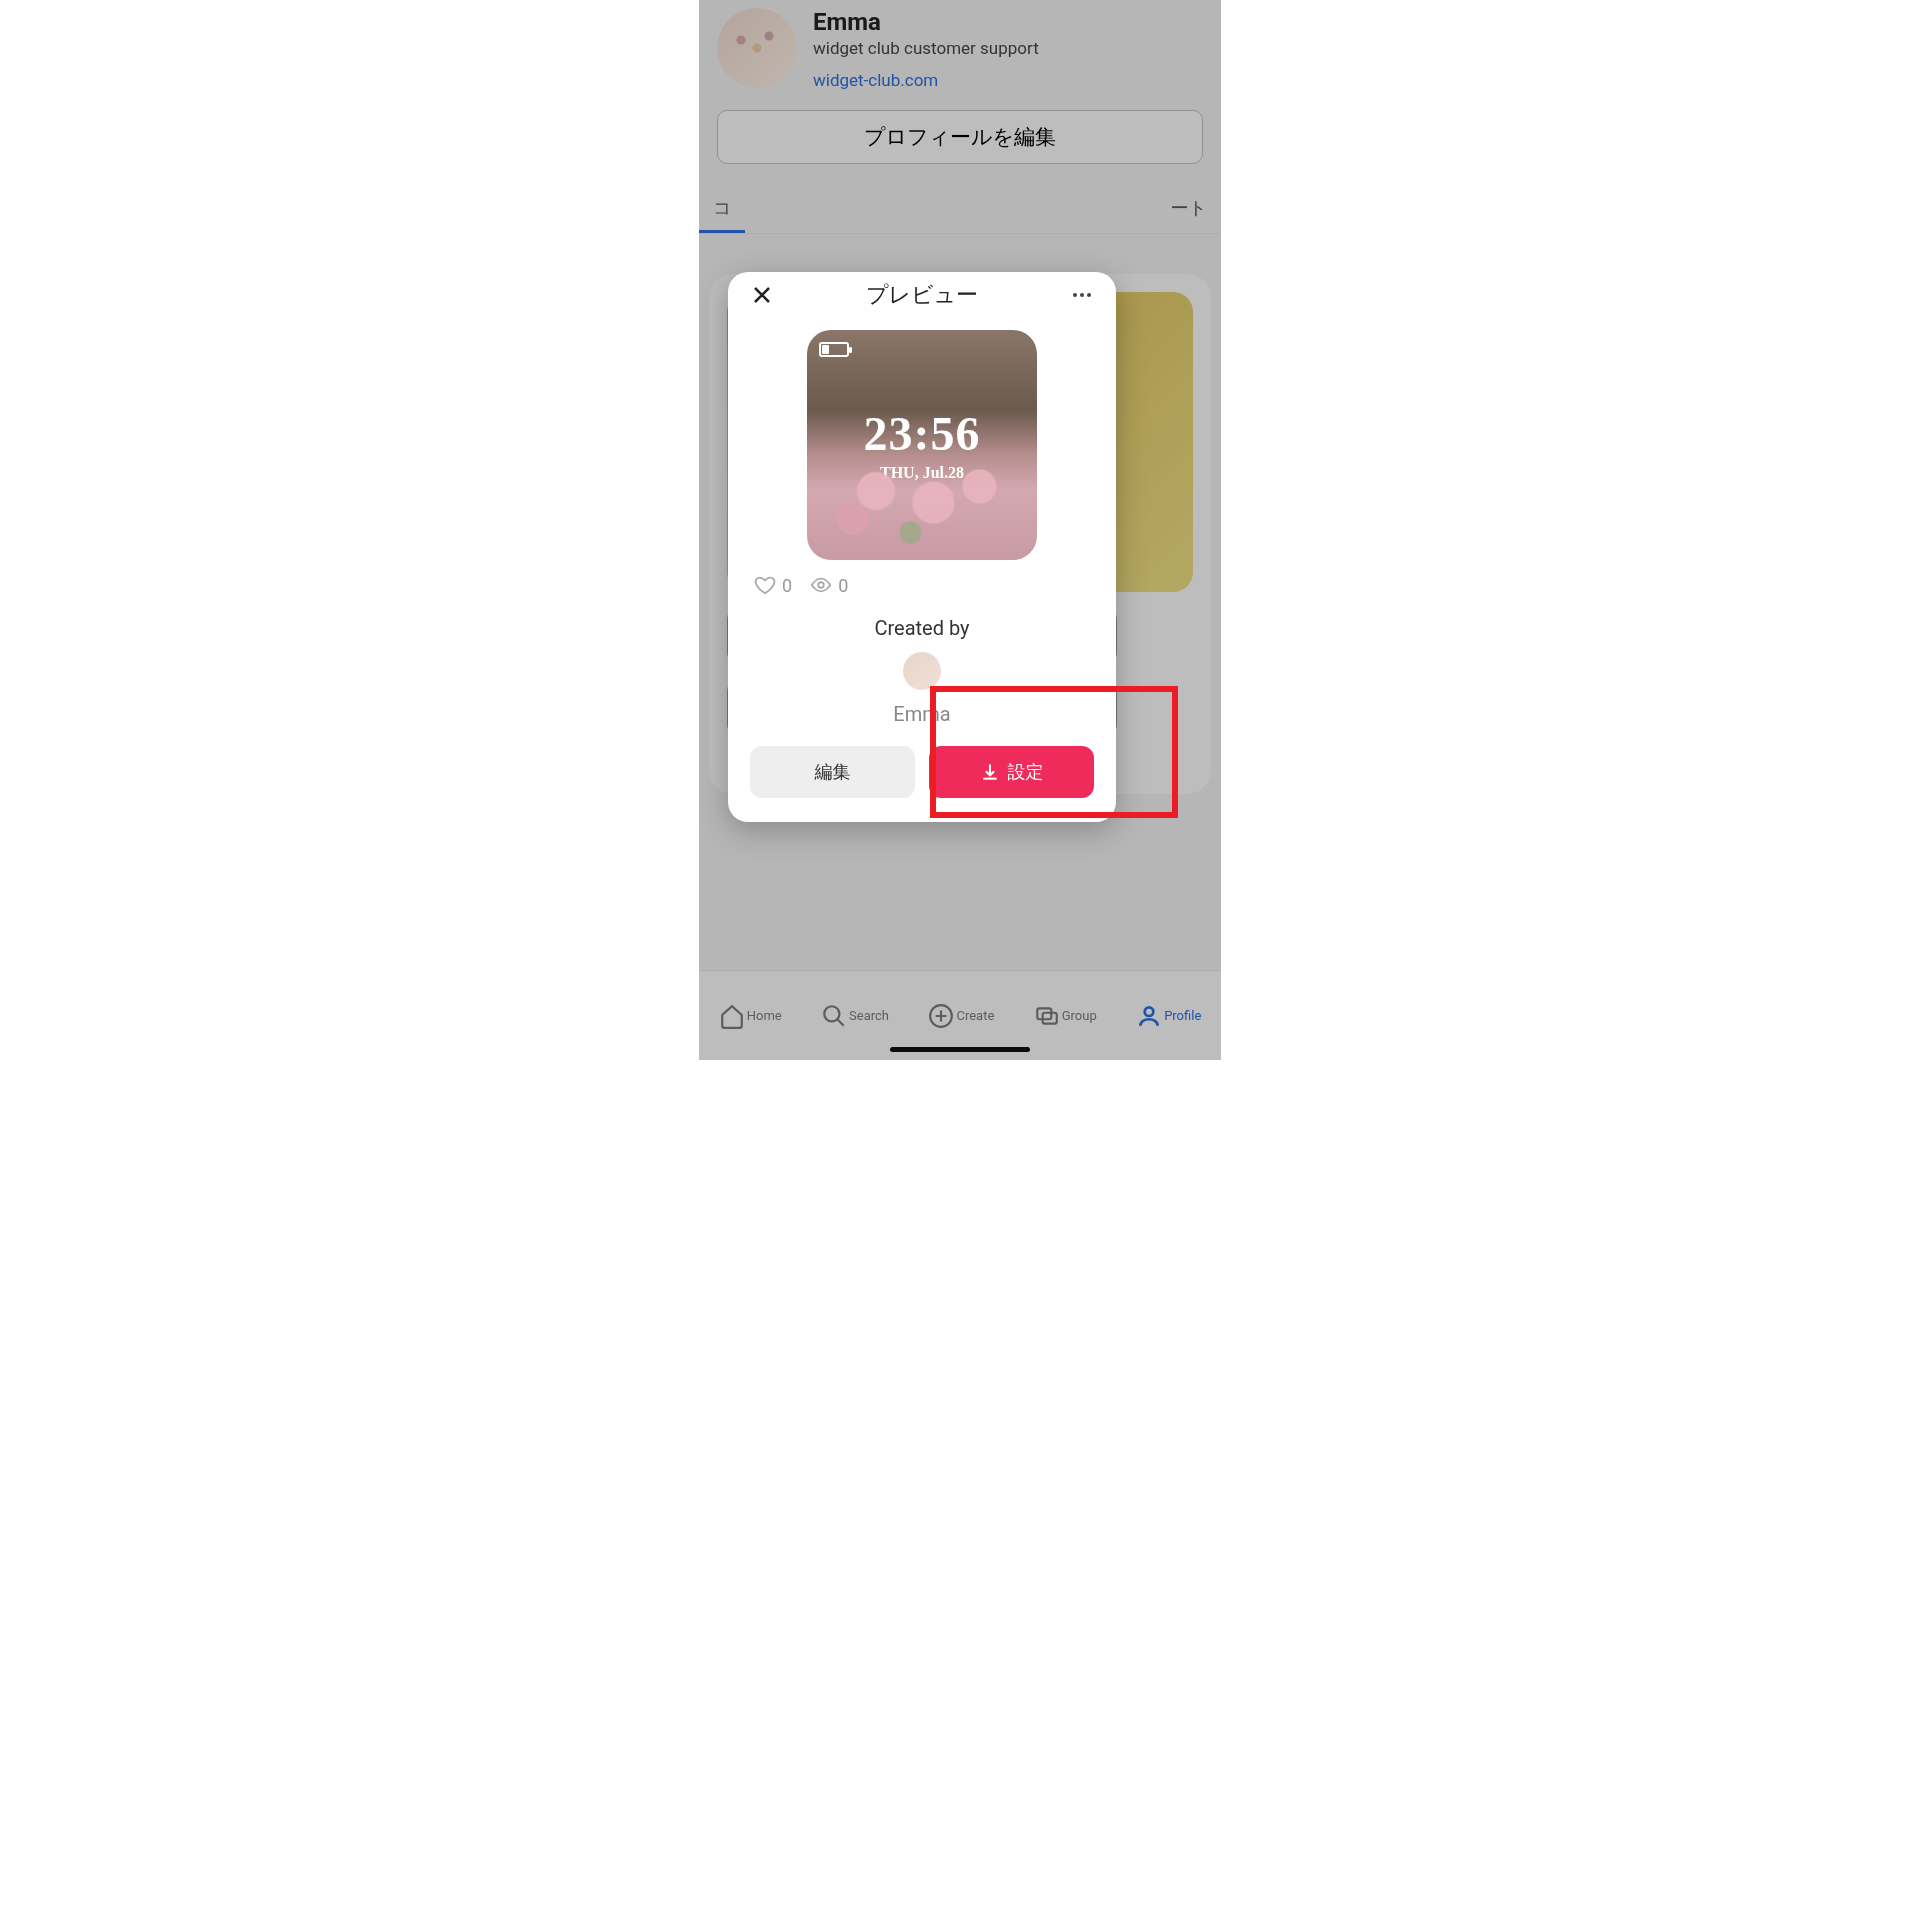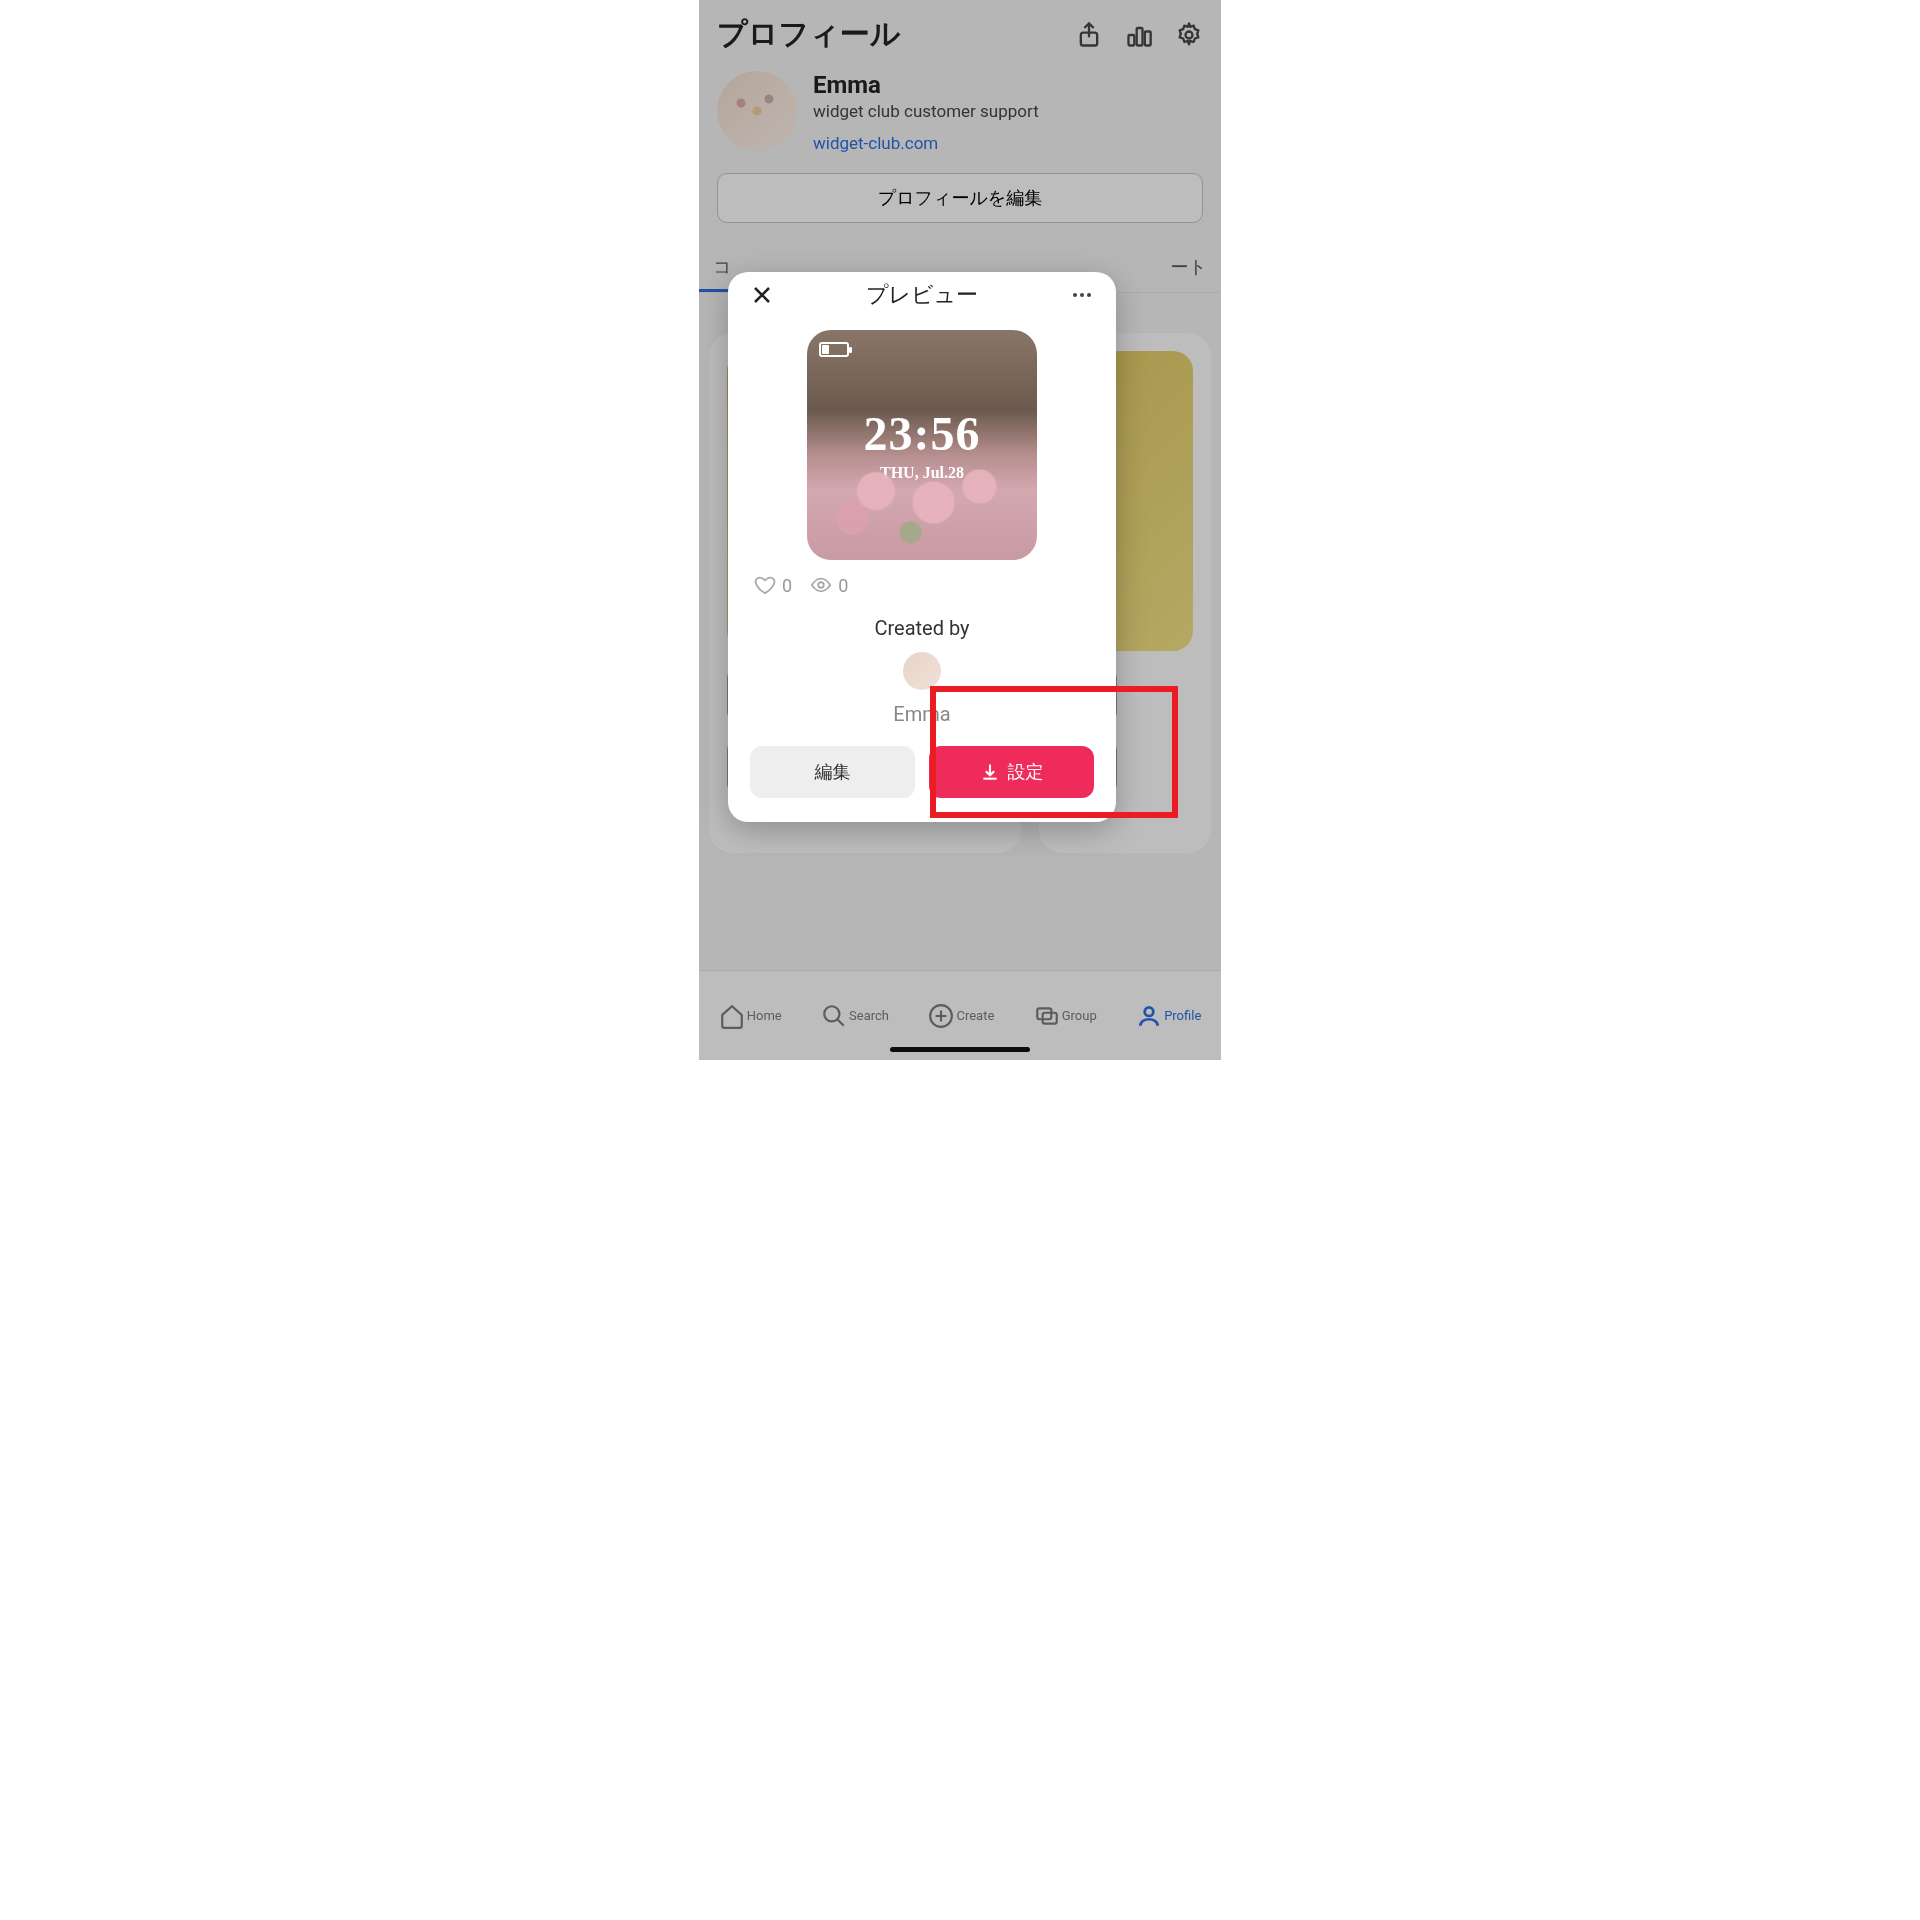--- a/index.html
+++ b/index.html
@@ -56,21 +56,21 @@
   .hdr-icons { display:flex; gap:22px; }
   .ic { width:28px;height:28px;color:#444; }
   
   .pf { display:flex; gap:16px; padding:8px 18px 10px 18px; }
   .avatar { width:80px;height:80px;border-radius:50%;background:linear-gradient(135deg,#e8d4c8,#f5e9e0);position:relative;overflow:hidden; }
   .avatar::before{content:'';position:absolute;inset:0;background:radial-gradient(circle at 30% 40%,#d4a5a5 4px,transparent 5px),radial-gradient(circle at 50% 50%,#e8c4a0 4px,transparent 5px),radial-gradient(circle at 65% 35%,#c8a8a8 4px,transparent 5px);}
   .pf-txt { flex:1; }
   .pf-name { font-size:24px;font-weight:700;color:#222; }
   .pf-sub { font-size:17px;color:#444;margin-top:2px; }
   .pf-link { font-size:17px;color:#2b6cd6;margin-top:12px; }
-  .edit-btn { margin:10px 18px 0 18px; border:1px solid #bbb; border-radius:10px; text-align:center; padding:12px 0; font-size:18px; background:#f2f2f4; }
+  .edit-btn { margin:10px 18px 0 18px; border:1px solid #bbb; border-radius:10px; text-align:center; padding:12px 0; font-size:21px; background:#f2f2f4; }
   
   .tabs { display:flex; margin-top:22px; border-bottom:1px solid #ddd; }
   .tab { padding:10px 14px; font-size:18px; color:#555; }
   .tab.active { border-bottom:3px solid #2b6cd6; }
   
   .grid-cards { display:flex; gap:18px; padding:40px 10px 0 10px; }
   .card { width:350px;height:520px;background:#f3f3f4;border-radius:24px;padding:18px; }
   .card-inner { width:100%;height:300px;border-radius:20px;background:linear-gradient(135deg,#c9a880,#e8d4b0);margin-bottom:14px; }
   .cardB .card-inner { background:linear-gradient(135deg,#d8c060,#e8d880); }
   .app-grid { display:grid; grid-template-columns:repeat(4,1fr); gap:12px; }
@@ -109,39 +109,20 @@
   .hl { position:absolute; border:6px solid #ec1c24; pointer-events:none; }
   svg { display:block; }
 </style>
 </head>
 <body>
 
 <div class="outer">
   <div class="phone">
 
 
-    <div class="hdr">
-      <div class="hdr-title">プロフィール</div>
-      <div class="hdr-icons">
-        <svg class="ic" viewBox="0 0 24 24" fill="none" stroke="#444" stroke-width="2">
-            <path d="M12 3v11"></path>
-            <path d="M8 6l4-4 4 4"></path>
-            <rect x="5" y="10" width="14" height="11" rx="2"></rect>
-          </svg>
-        <svg class="ic" viewBox="0 0 24 24" fill="none" stroke="#444" stroke-width="2">
-            <rect x="3" y="12" width="5" height="9" rx="1"></rect>
-            <rect x="10" y="6" width="5" height="15" rx="1"></rect>
-            <rect x="17" y="9" width="5" height="12" rx="1"></rect>
-          </svg>
-        <svg class="ic" viewBox="0 0 24 24" fill="none" stroke="#444" stroke-width="2">
-            <circle cx="12" cy="12" r="3"></circle>
-            <path d="M12 2l1 3 3-1 1 3 3 1-1 3 1 3-3 1-1 3-3-1-1 3-1-3-3 1-1-3-3-1 1-3-1-3 3-1 1-3 3 1z" stroke-linejoin="round"></path>
-          </svg>
-      </div>
-    </div>
 
     <div class="pf">
       <div class="avatar"></div>
       <div class="pf-txt">
         <div class="pf-name">Emma</div>
         <div class="pf-sub">widget club customer support</div>
         <div class="pf-link">widget-club.com</div>
       </div>
     </div>
     <div class="edit-btn">プロフィールを編集</div>

